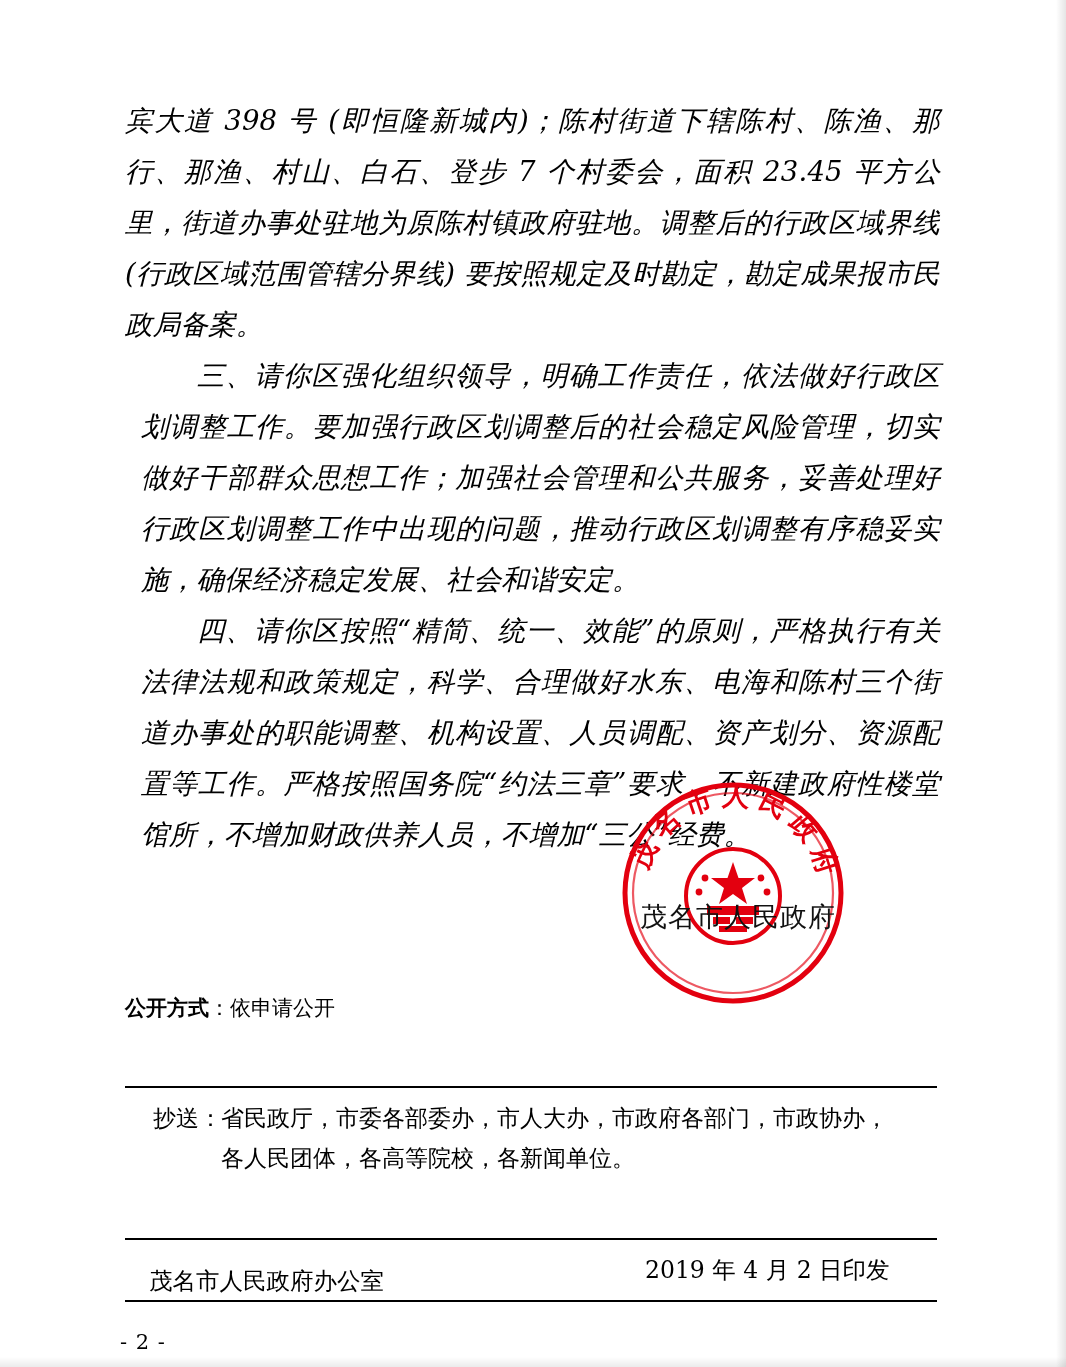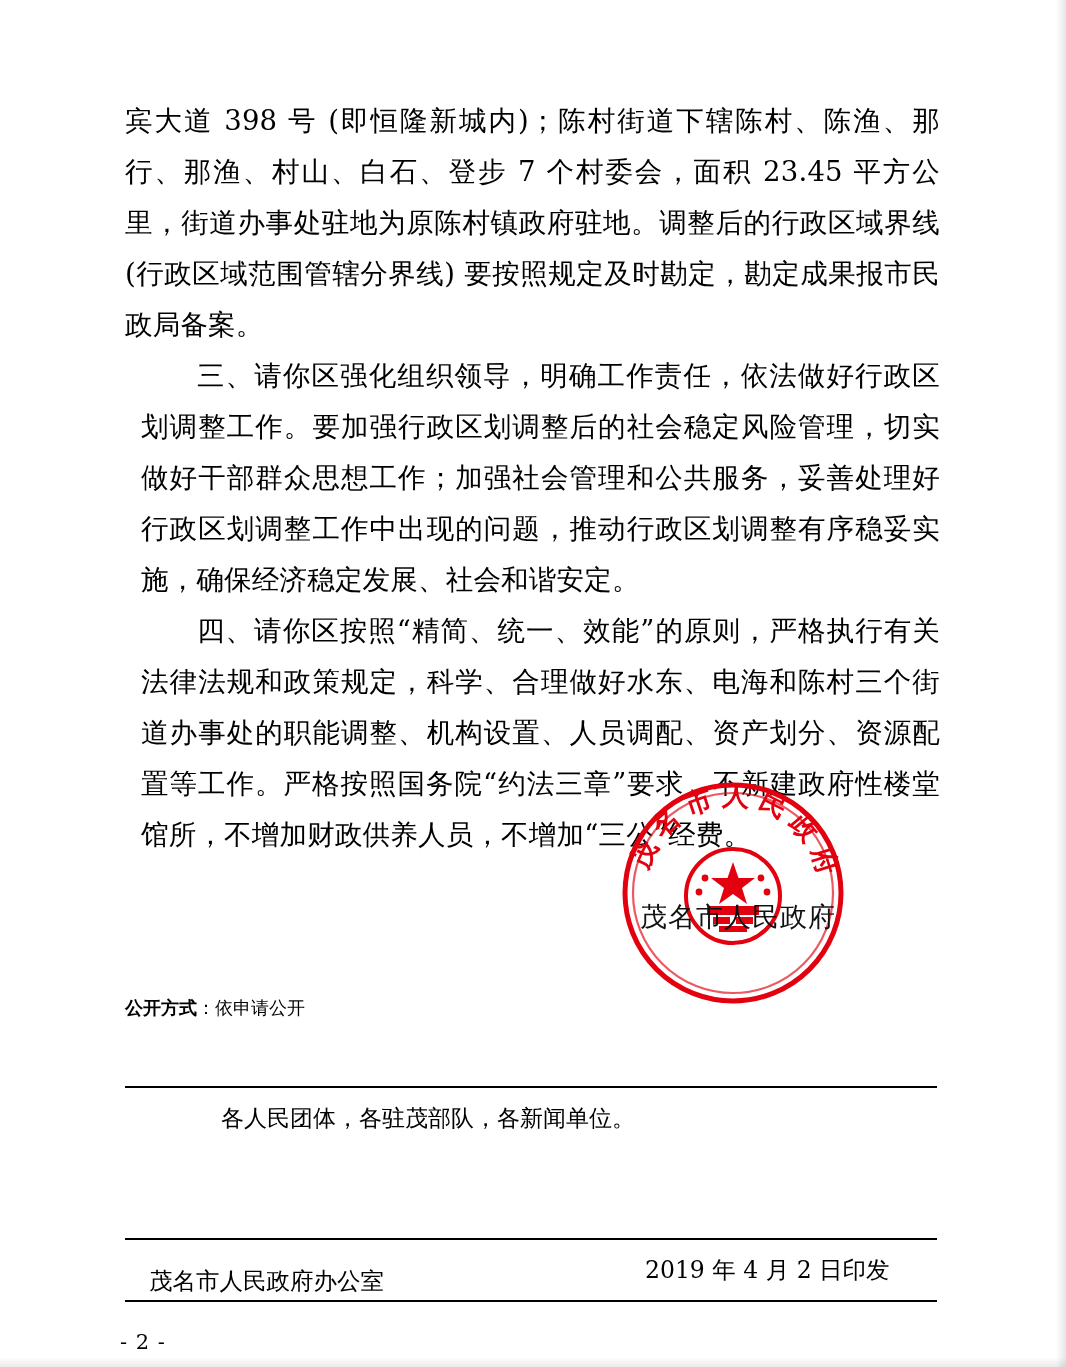--- a/index.html
+++ b/index.html
@@ -46,31 +46,32 @@
   }
 
   p.body-par {
     margin: 0 0 0 0;
     font-size: 27.5px;
     line-height: 51px;
     letter-spacing: 0.2px;
     text-align: justify;
     text-justify: inter-ideograph;
     font-family: "DejaVu Serif", "Liberation Serif", serif;
+    font-style: italic;
   }
   p.indent {
     text-indent: 56px;
     margin-left: 16px;
   }
 
   .disclosure {
     position: absolute;
     left: 125px;
     top: 988px;
-    font-size: 18px;
+    font-size: 21px;
     line-height: 40px;
     white-space: nowrap;
   }
   .disclosure .label {
     font-weight: bold;
     font-family: "DejaVu Sans", "Liberation Sans", sans-serif;
   }
   .disclosure .value {
     font-family: "DejaVu Serif", "Liberation Serif", serif;
   }
@@ -210,21 +211,24 @@
   </div>
 
   <div class="disclosure">
     <span class="label">公开方式</span><span class="value">：</span><span class="value">依申请公开</span>
   </div>
 
   <div class="rule rule-top"></div>
 
   <div class="copy-to">
     <div class="ct-row">
-      <span class="ct-indent"></span><span>各人民团体，各驻茂部队，各新闻单位。</span>
+      <span class="ct-label">抄送：</span><span>省民政厅，市委各部委办，市人大办，市政府各部门，市政协办，</span>
+    </div>
+    <div class="ct-row">
+      <span class="ct-indent"></span><span>各人民团体，各高等院校，各新闻单位。</span>
     </div>
   </div>
 
   <div class="rule rule-mid"></div>
 
   <div class="footer-row">
     <span class="footer-left">茂名市人民政府办公室</span>
     <span class="footer-right">2019 年 4 月 2 日印发</span>
   </div>
 

